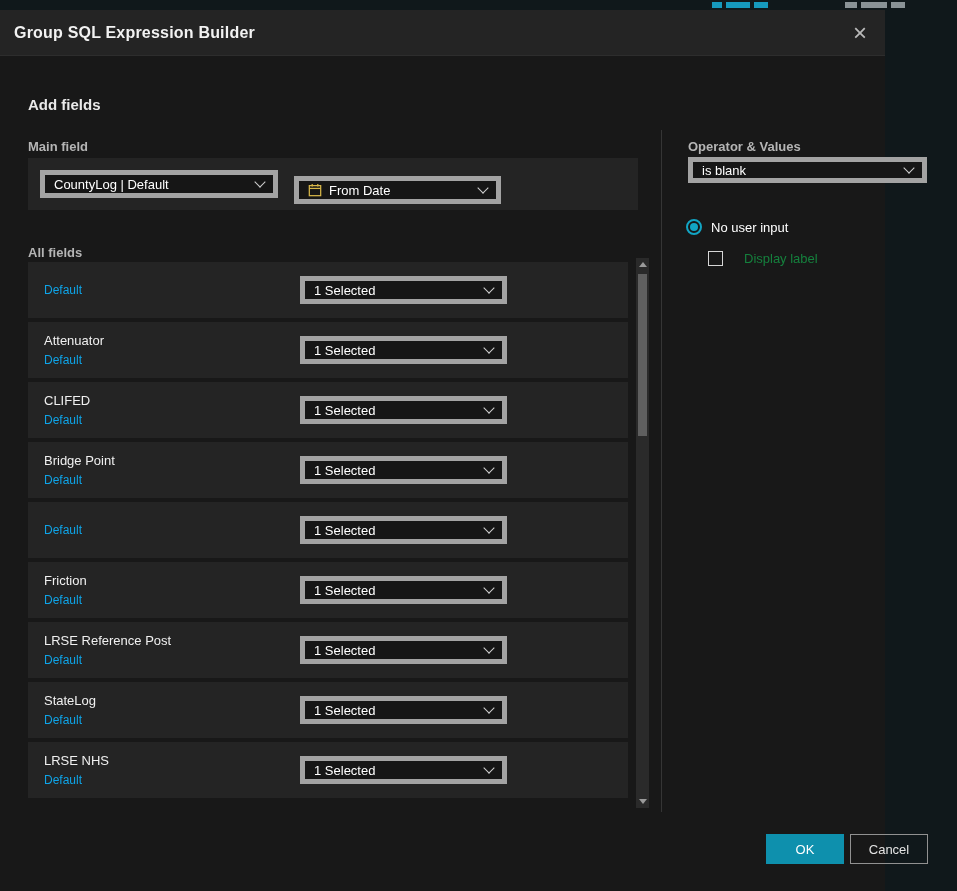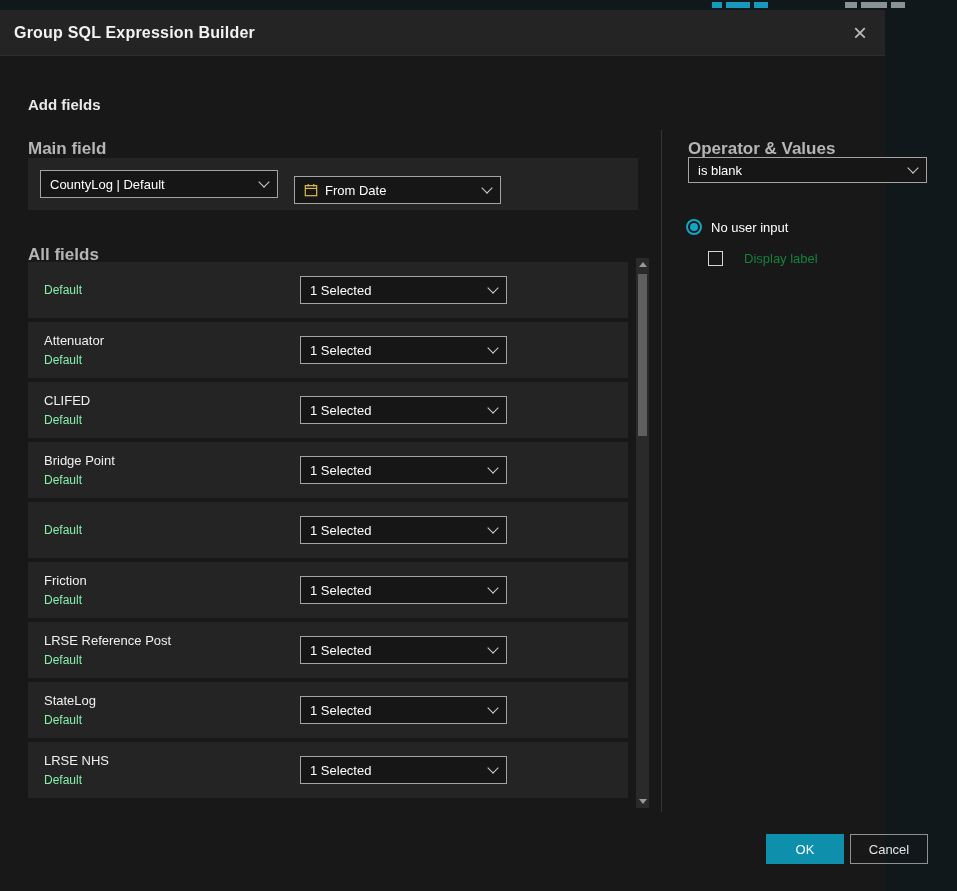--- a/index.html
+++ b/index.html
@@ -25,53 +25,53 @@
     border-bottom:1px solid #2d2d2d; display:flex; align-items:center;
     padding:0 14px; box-sizing:border-box;
   }
   .title { color:#f2f2f2; font-size:16px; font-weight:bold; letter-spacing:.2px; }
   .close {
     margin-left:auto; color:#b9b9b9; font-size:24px; line-height:20px;
     cursor:pointer; padding:2px 4px; font-weight:300;
   }
 
   .h-add { position:absolute; left:28px; top:86px; color:#e9e9e9; font-size:15px; font-weight:bold; }
-  .sub-label { position:absolute; color:#b5b5b5; font-size:17px; font-weight:bold; }
+  .sub-label { position:absolute; color:#b5b5b5; font-size:13px; font-weight:bold; }
   .lbl-main { left:28px; top:129px; }
   .lbl-all  { left:28px; top:235px; }
   .lbl-op   { left:688px; top:129px; }
 
   .main-field-panel {
     position:absolute; left:28px; top:148px; width:610px; height:52px;
     background:#242424; display:flex; align-items:center; gap:16px;
     padding-left:12px; box-sizing:border-box;
   }
 
   .dropdown {
-    height:28px; background:#161616; border:1px solid #a3a3a3;
+    height:28px; background:#161616; border:5px solid #a3a3a3;
     display:flex; align-items:center; justify-content:space-between;
     padding:0 9px; box-sizing:border-box; color:#ffffff; font-size:13px;
     cursor:pointer;
   }
   .dd-layer { width:238px; }
   .dd-field { width:207px;margin-top:12px; }
   .dd-left { display:flex; align-items:center; gap:7px; overflow:hidden; white-space:nowrap; }
   .chev {
     width:7px; height:7px; border-right:1.6px solid #cfcfcf; border-bottom:1.6px solid #cfcfcf;
     transform:rotate(45deg); margin-top:-4px; flex:0 0 auto;
   }
 
   .list { position:absolute; left:28px; top:252px; width:600px; }
   .field-row {
     position:relative; height:56px; background:#242424; margin-bottom:4px;
     padding-left:16px; box-sizing:border-box;
     display:flex; flex-direction:column; justify-content:center;
   }
   .row-name { color:#f0f0f0; font-size:13px; margin-bottom:5px; }
-  .row-sub  { color:#86efac; font-size:12px; }
+  .row-sub  { color:#0ea5e9; font-size:12px; }
   .field-row .dropdown { position:absolute; left:272px; top:14px; width:207px; }
 
   .scrollbar {
     position:absolute; left:636px; top:248px; width:13px; height:550px;
     background:#2a2a2a;
   }
   .sb-arrow { position:absolute; left:0; width:13px; height:13px; display:flex; align-items:center; justify-content:center; cursor:pointer; }
   .sb-up { top:0; } .sb-down { bottom:0; }
   .tri-up { width:0; height:0; border-left:4px solid transparent; border-right:4px solid transparent; border-bottom:5px solid #9a9a9a; }
   .tri-down { width:0; height:0; border-left:4px solid transparent; border-right:4px solid transparent; border-top:5px solid #9a9a9a; }

